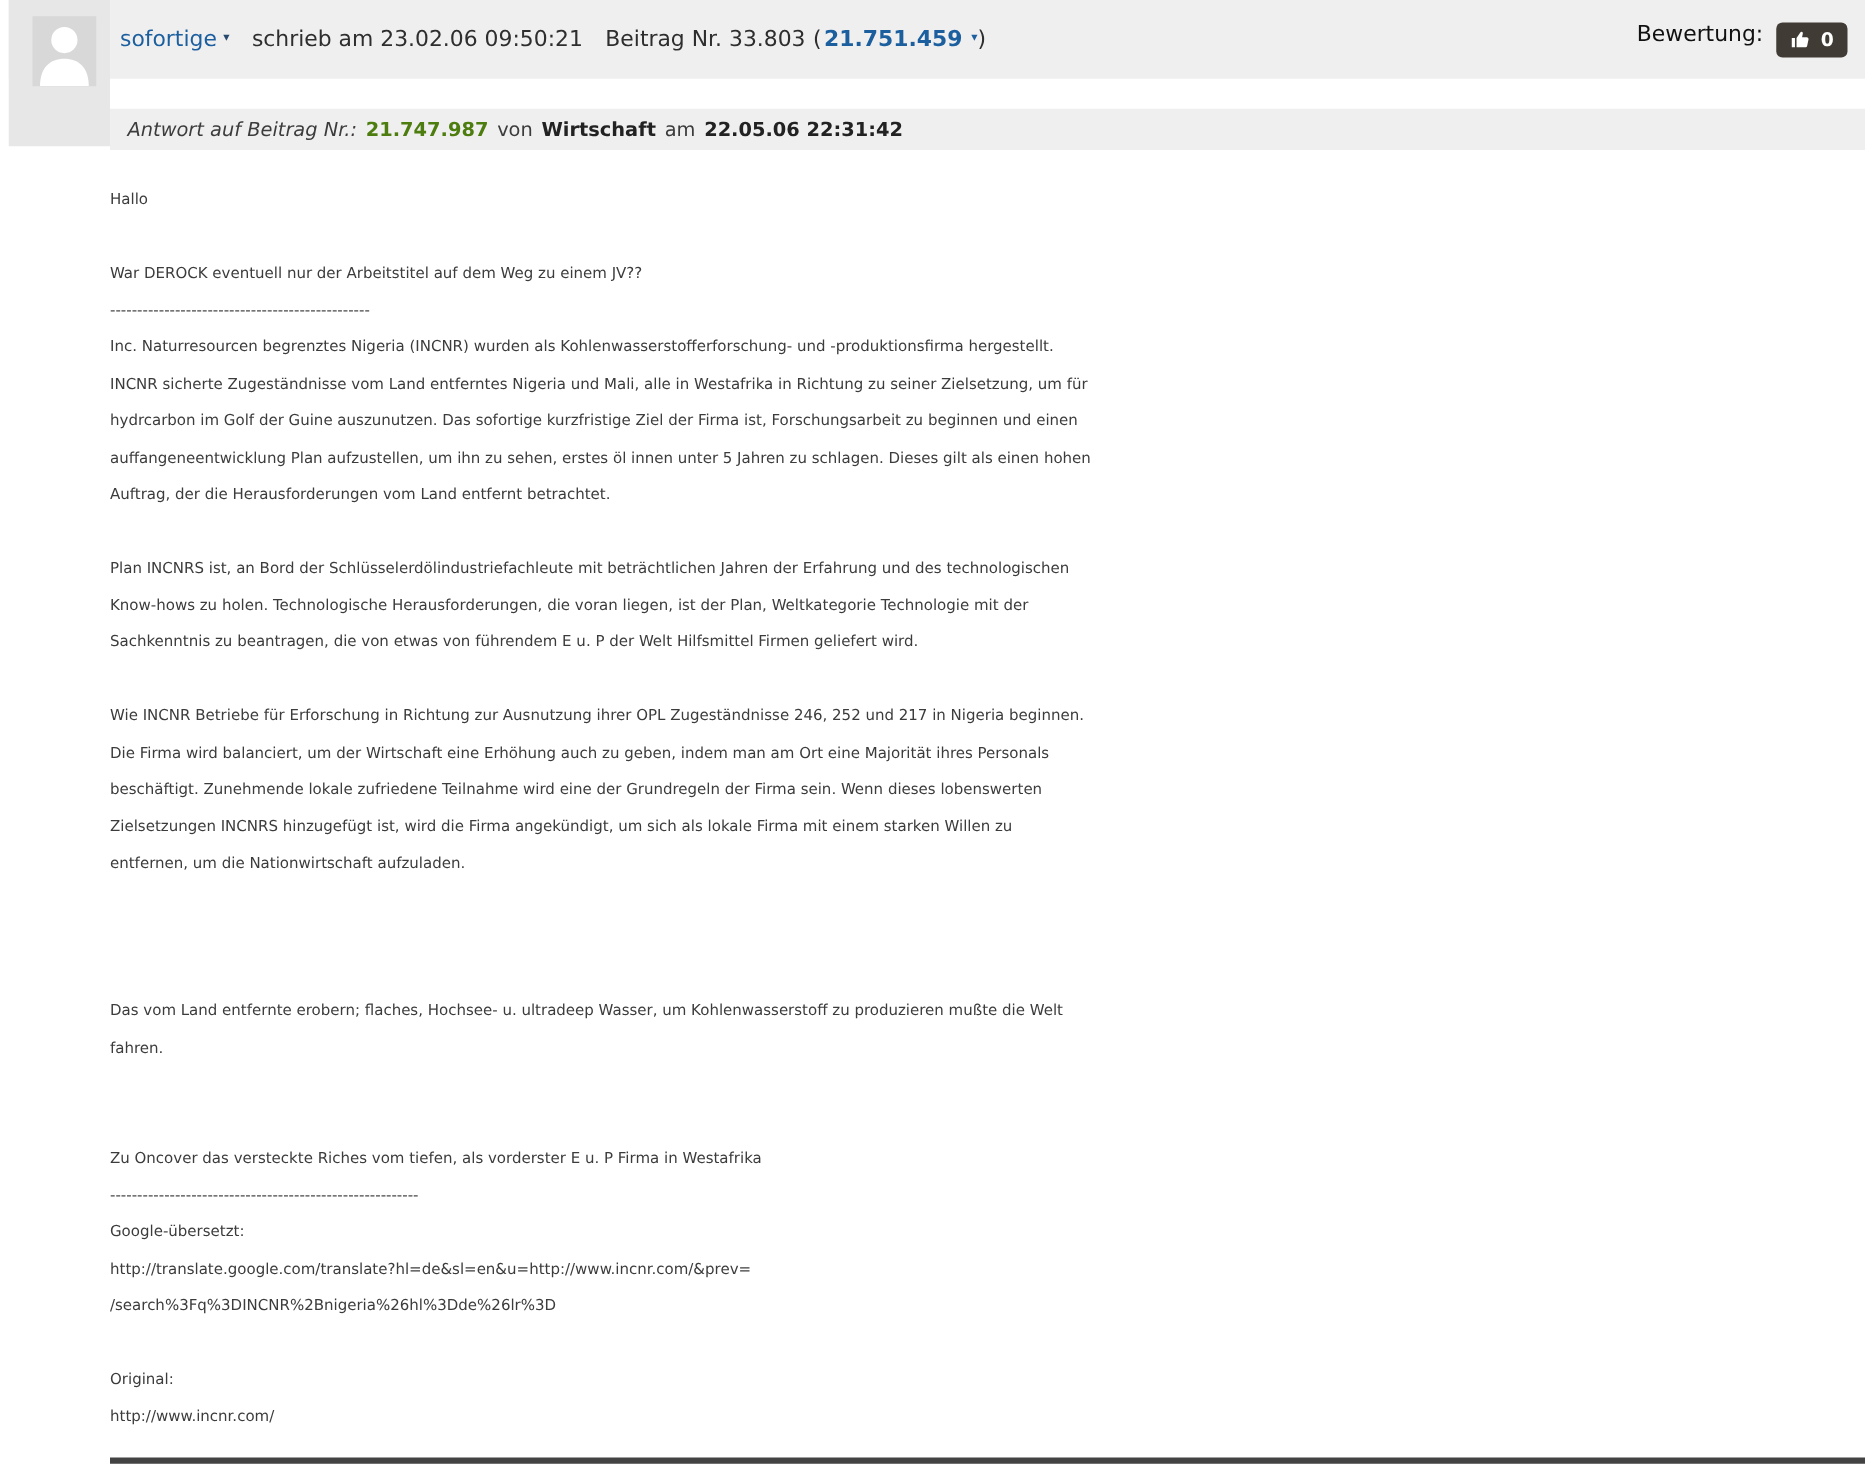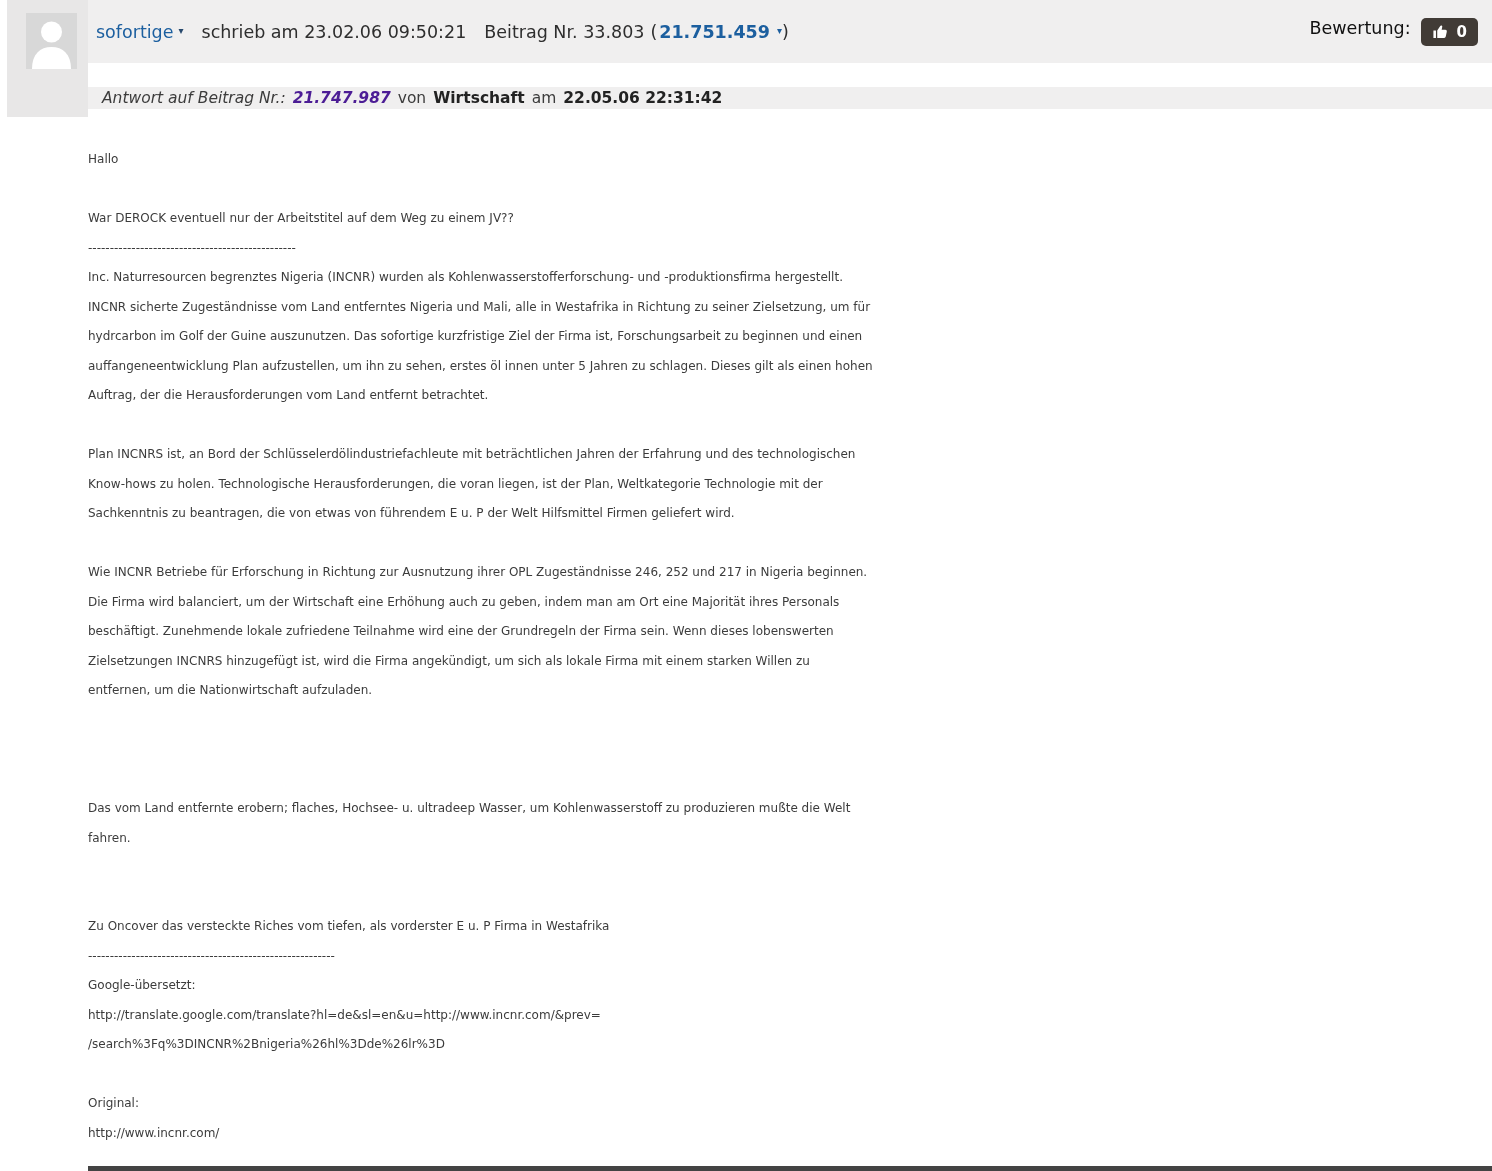--- a/index.html
+++ b/index.html
@@ -24,25 +24,25 @@
   .paren{color:#2e2e2e;}
   .post-id-link{color:#1c5f9f;text-decoration:none;cursor:pointer;margin:0 2px;font-weight:bold;}
   .rating-wrap{margin-left:auto;display:flex;align-items:flex-start;gap:10px;}
   .rating-label{color:#111;}
   .rating-badge{
     background:#413b36;border-radius:5px;height:28px;padding:0 11px;
     display:flex;align-items:center;gap:8px;color:#fff;font-weight:bold;font-size:15px;cursor:pointer;
   }
   .rating-badge svg{display:block;}
   .reply-bar{
-    position:absolute;left:88px;right:0;top:87px;height:22px;background:#f0efef;
+    position:absolute;left:88px;right:0;top:87px;height:33px;background:#f0efef;
     display:flex;align-items:center;padding-left:14px;font-size:15.5px;color:#3c3c3c;white-space:nowrap;
   }
   .reply-bar .it{font-style:italic;color:#3c3c3c;}
-  .reply-bar .reply-id{font-style:italic;font-weight:bold;color:#4c1d95;text-decoration:none;cursor:pointer;margin:15px 7px;}
+  .reply-bar .reply-id{font-weight:bold;color:#4d7c0f;text-decoration:none;cursor:pointer;margin:15px 7px;}
   .reply-bar .plain{margin:0 7px 0 0;}
   .reply-bar b{color:#222;}
   .reply-bar .sp{display:inline-block;width:7px;}
   .post-body{
     position:absolute;left:88px;top:145px;width:1385px;
     font-size:12px;line-height:29.5px;color:#3c3c3c;white-space:pre-wrap;
   }
   .bottom-rule{position:absolute;left:88px;right:0;bottom:0;height:5px;background:#434343;}
 </style>
 </head>

